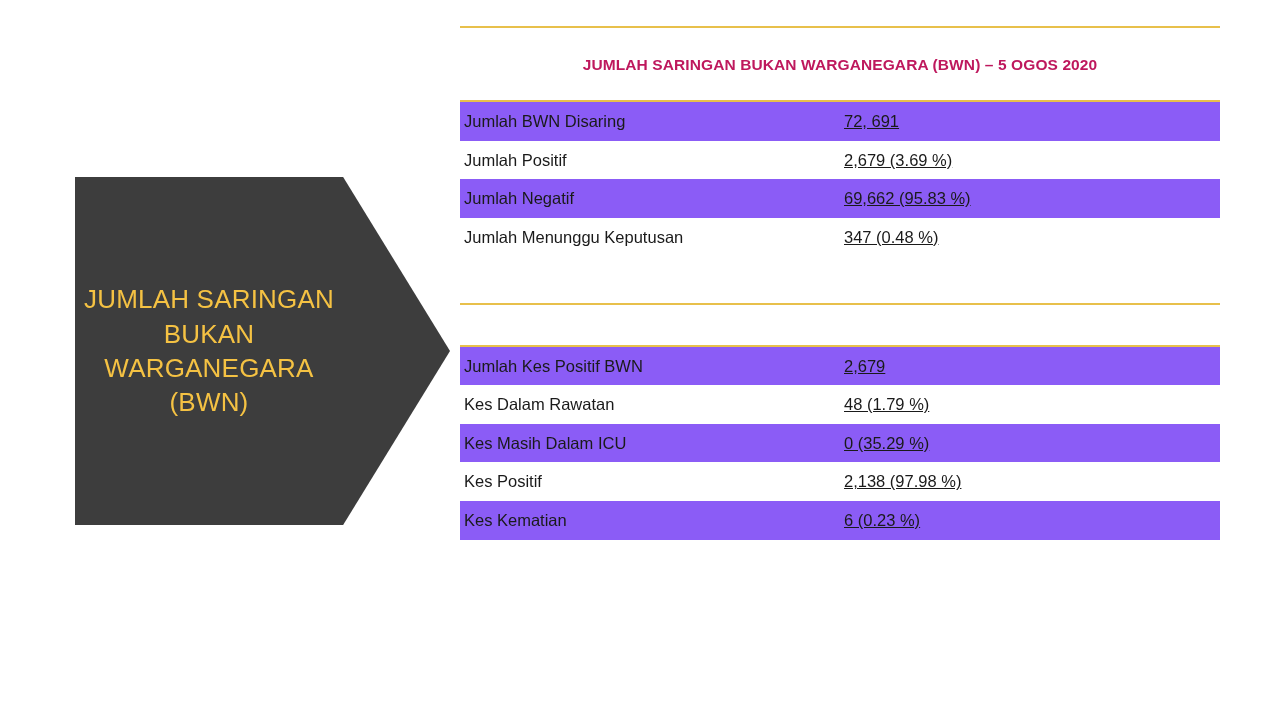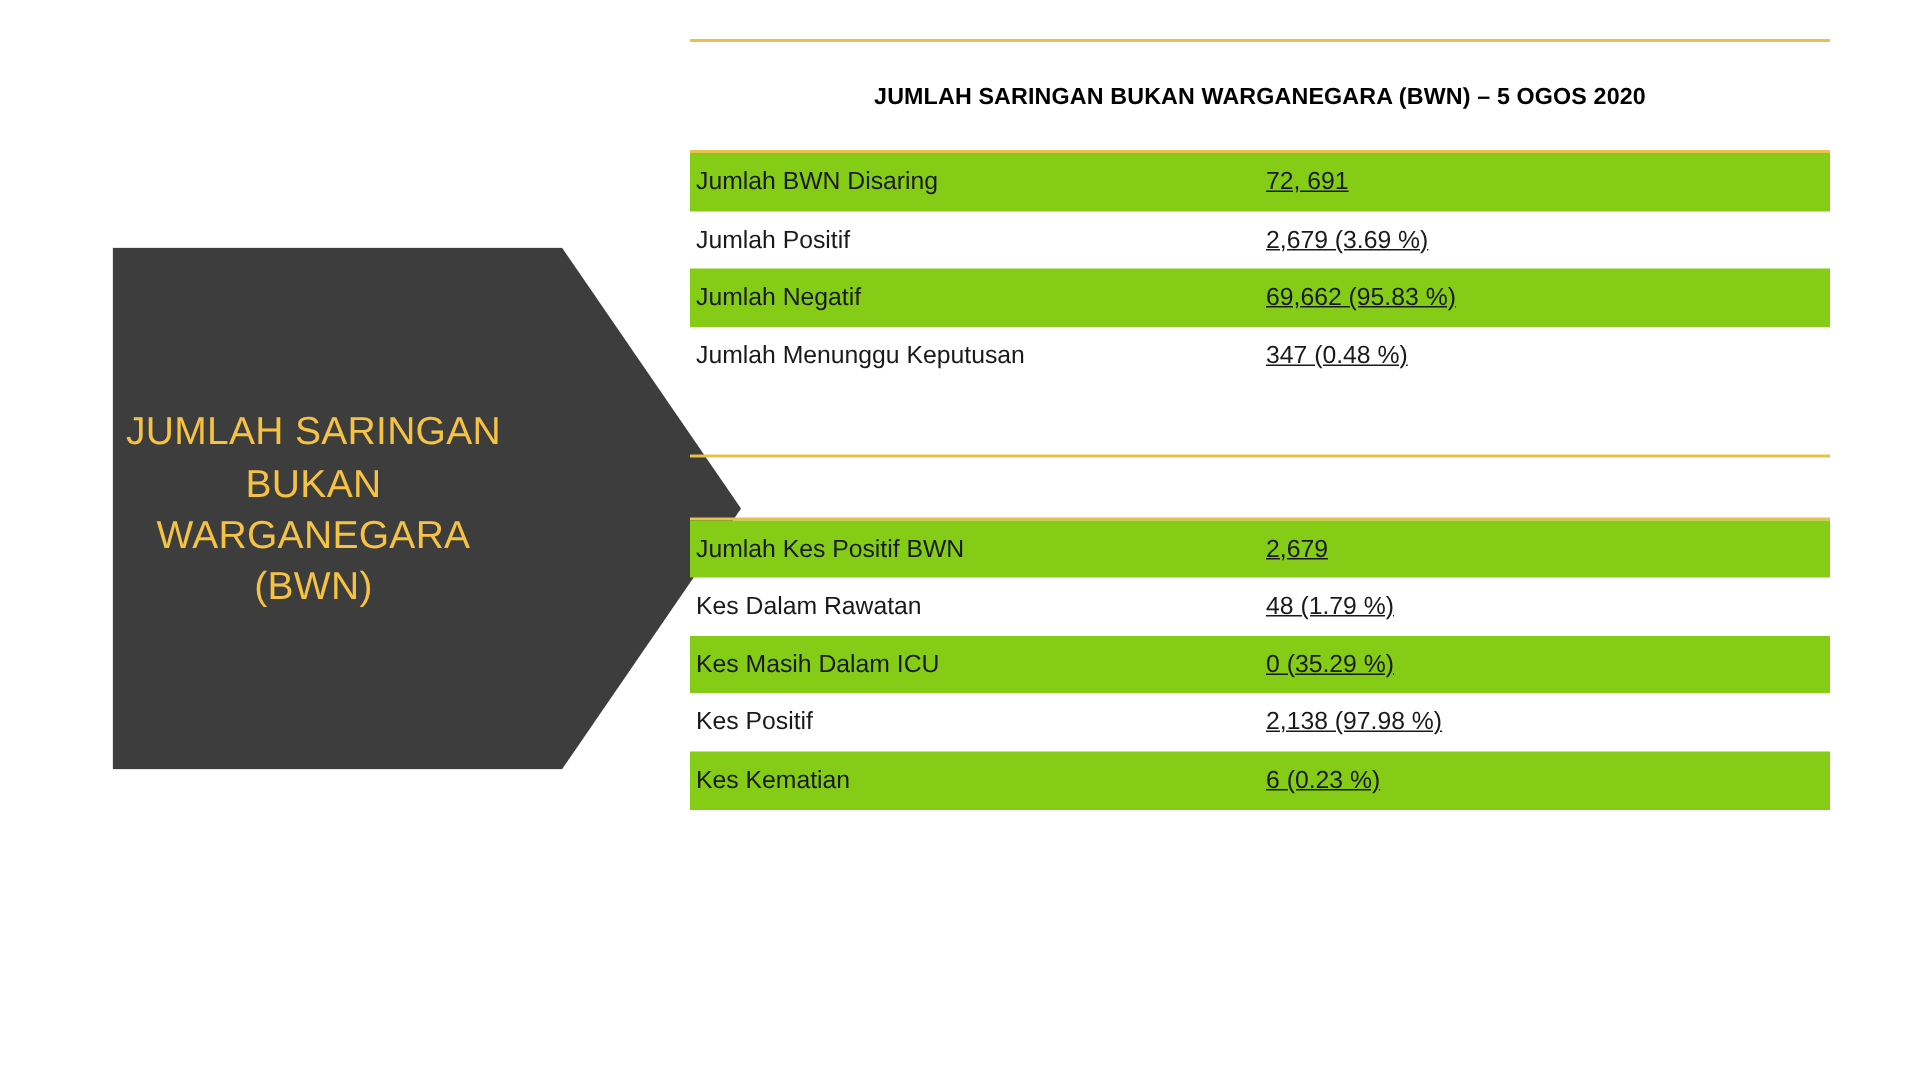--- a/index.html
+++ b/index.html
@@ -12,24 +12,23 @@
     background: #ffffff;
     font-family: "Liberation Sans", sans-serif;
     overflow: hidden;
     position: relative;
   }
 
   
   #banner-wrap {
     position: absolute;
     left: 75px;
-    top: 165px;
+    top: 177px;
     width: 375px;
     height: 348px;
-    padding-left: 44px;
   }
   #banner-shape {
     position: absolute;
     inset: 0;
     background: #3d3d3d;
     clip-path: polygon(0% 0%, 71.5% 0%, 100% 50%, 71.5% 100%, 0% 100%);
   }
   #banner-text {
     position: absolute;
     left: 0;
@@ -67,21 +66,21 @@
   .rule {
     height: 2px;
     background: #e8c04b;
     width: 100%;
   }
 
   #heading {
     text-align: center;
     font-size: 15.5px;
     font-weight: bold;
-    color: #000000;
+    color: #be185d;
     letter-spacing: 0.1px;
     padding: 28px 0 26px 0;
   }
 
   table.stat-table {
     width: 100%;
     border-collapse: collapse;
     table-layout: fixed;
   }
   table.stat-table td {
@@ -92,21 +91,21 @@
     vertical-align: middle;
     white-space: nowrap;
   }
   table.stat-table td.label {
     text-align: left;
   }
   table.stat-table td.value {
     text-decoration: underline;
   }
   table.stat-table tr.shade td {
-    background: #84cc16;
+    background: #8b5cf6;
   }
 
   .gap-block {
     height: 46px;
   }
   .gap-small {
     height: 26px;
   }
   .gap-mid {
     height: 40px;

